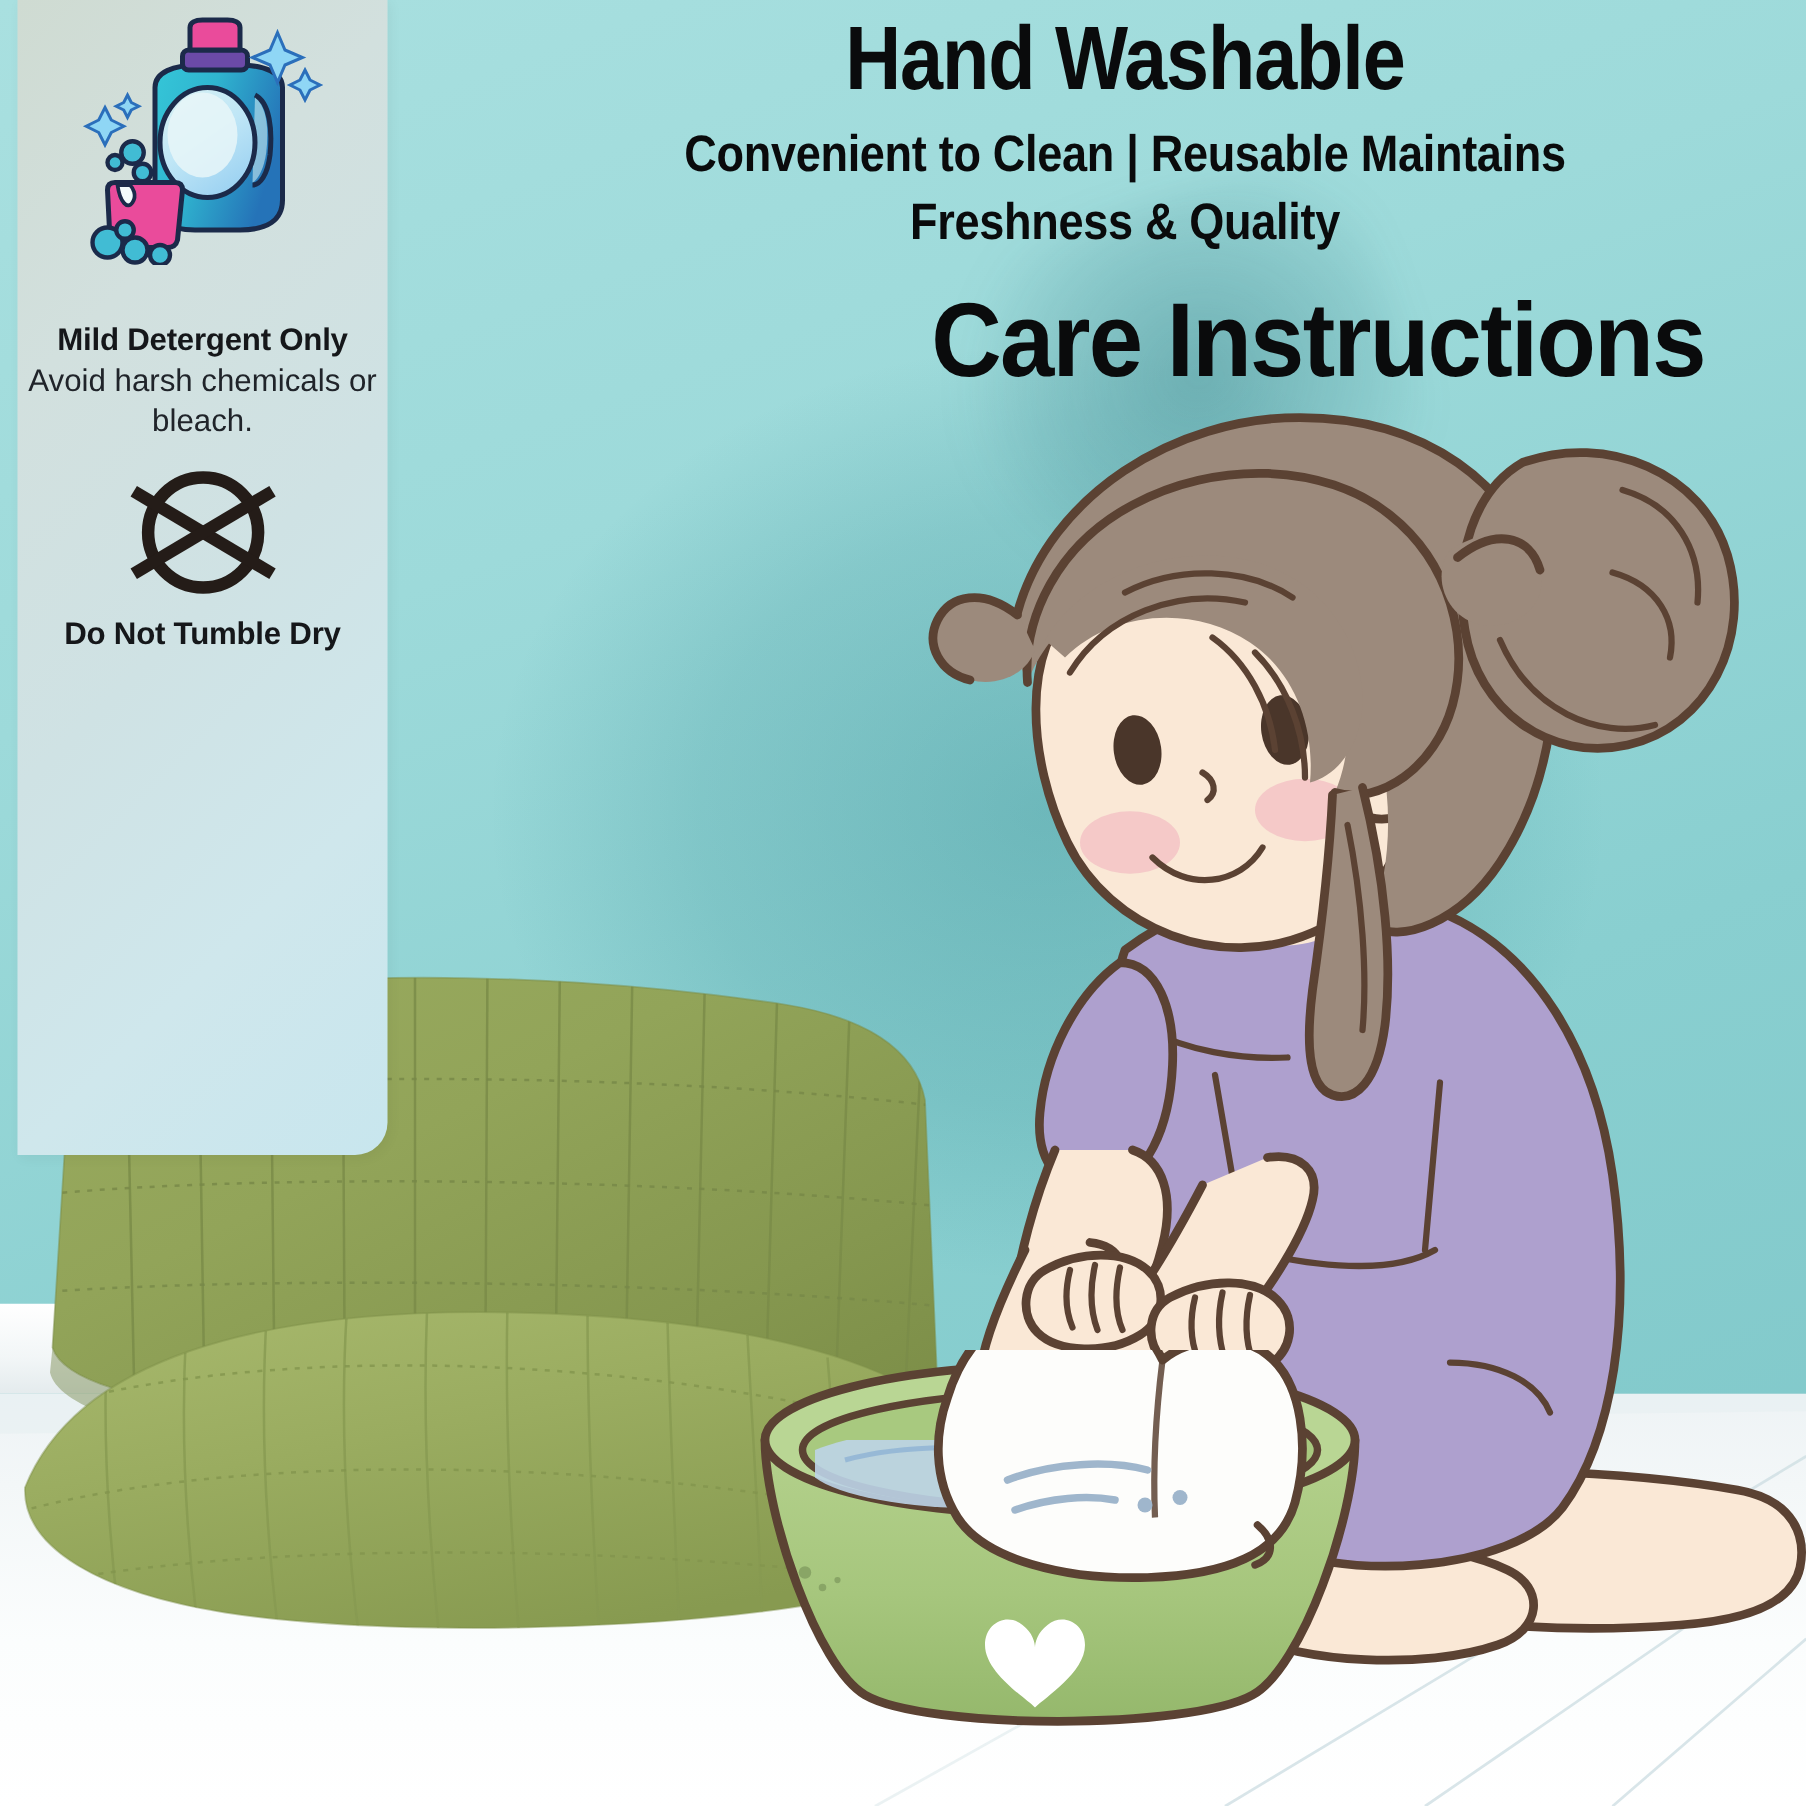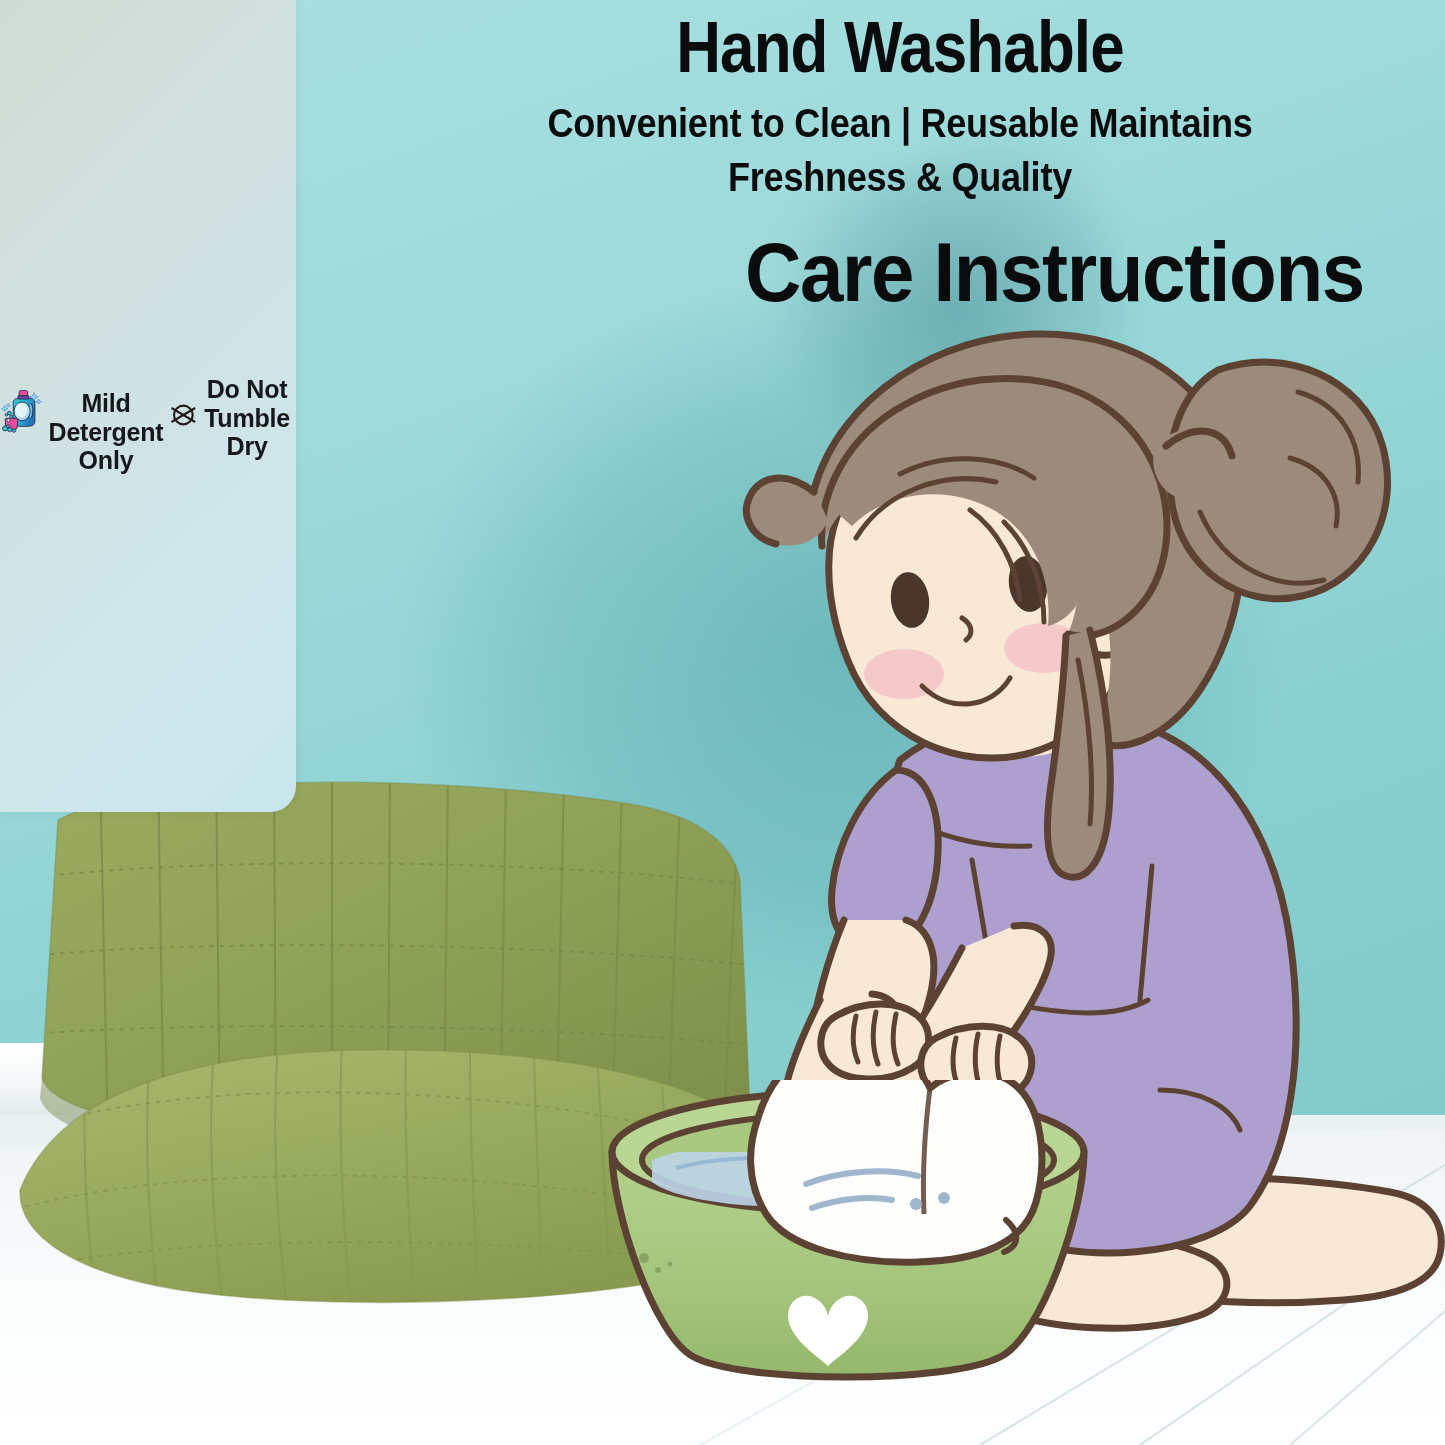--- a/index.html
+++ b/index.html
@@ -20,36 +20,36 @@
     background:radial-gradient(ellipse 50% 50% at 68% 30%, rgba(20,95,105,.34) 0%, rgba(20,95,105,.14) 48%, rgba(20,95,105,0) 75%);
     transform:rotate(-18deg);filter:blur(14px);}
 
   
   .floor{position:absolute;left:0;bottom:0;width:1445px;height:330px;
     background:linear-gradient(180deg,#eef3f5 0%,#f3f7f8 22%,#fbfdfd 60%,#ffffff 100%);}
   .baseboard{position:absolute;left:0;bottom:330px;width:300px;height:72px;
     background:linear-gradient(180deg,#ffffff 0%,#f2f6f7 60%,#e4ebed 100%);}
 
   
-  .panel{position:absolute;left:0;top:0;width:296px;height:812px;
+  .panel{position:absolute;left:14px;top:0;width:296px;height:924px;
     border-bottom-right-radius:26px;
     background:linear-gradient(135deg,#cfdbd2 0%,#d2e0de 26%,#cfe2e4 52%,#cfe7ec 76%,#c8e6ee 100%);
     box-shadow:2px 2px 10px rgba(0,0,0,.05);
-    display:flex;flex-direction:row;align-items:center;
+    display:flex;flex-direction:column;align-items:center;
     padding-top:8px;box-sizing:border-box;}
 
   .detergent-icon{width:200px;height:200px;display:block;margin:4px auto 2px;}
   .nodry-icon{width:135px;height:118px;display:block;margin:14px auto 4px;}
 
   .care-block{width:100%;text-align:center;padding:0 6px;box-sizing:border-box;}
   .care-title{font-size:25px;font-weight:bold;color:#15171a;letter-spacing:-.2px;line-height:1.15;}
   .care-desc{font-size:25px;color:#20242a;line-height:1.28;margin-top:2px;}
 
   .block-detergent{margin-top:44px;}
-  .block-nodry{margin-top:16px;}
+  .block-nodry{margin-top:4px;}
 
   
   .hdr{position:absolute;text-align:center;color:#0a0b0c;font-weight:bold;
     font-family:"Liberation Sans Narrow","Liberation Sans",sans-serif;}
   .hdr-title{left:440px;top:6px;width:920px;font-size:72px;letter-spacing:-1px;
     transform:scaleX(.86);transform-origin:center top;}
   .hdr-sub{left:440px;top:96px;width:920px;font-size:41px;line-height:1.32;letter-spacing:-.3px;
     transform:scaleX(.88);transform-origin:center top;}
   .hdr-care{position:absolute;left:745px;top:224px;width:720px;font-size:84px;font-weight:bold;
     color:#0a0b0c;letter-spacing:-1.5px;text-align:left;
@@ -370,20 +370,21 @@
       <g fill="#8fd6f5" stroke="#2b6fbb" stroke-width="2.4">
         <path d="M160,14 L166,28 L180,34 L166,40 L160,54 L154,40 L140,34 L154,28 Z"></path>
         <path d="M182,44 L186,52 L194,56 L186,60 L182,68 L178,60 L170,56 L178,52 Z"></path>
         <path d="M22,74 L27,84 L37,89 L27,94 L22,104 L17,94 L7,89 L17,84 Z"></path>
         <path d="M40,64 L43,70 L49,73 L43,76 L40,82 L37,76 L31,73 L37,70 Z"></path>
       </g>
     </svg>
 
     <div class="care-block block-detergent">
       <div class="care-title">Mild Detergent Only</div>
+      <div class="care-desc">Avoid harsh chemicals or bleach.</div>
     </div>
 
     <svg class="nodry-icon" viewBox="0 0 135 118">
       <circle cx="67.5" cy="59" r="44" fill="none" stroke="#241c18" stroke-width="10"></circle>
       <line x1="12" y1="26" x2="123" y2="92" stroke="#241c18" stroke-width="10" stroke-linecap="butt"></line>
       <line x1="12" y1="92" x2="123" y2="26" stroke="#241c18" stroke-width="10" stroke-linecap="butt"></line>
     </svg>
 
     <div class="care-block block-nodry">
       <div class="care-title">Do Not Tumble Dry</div>

